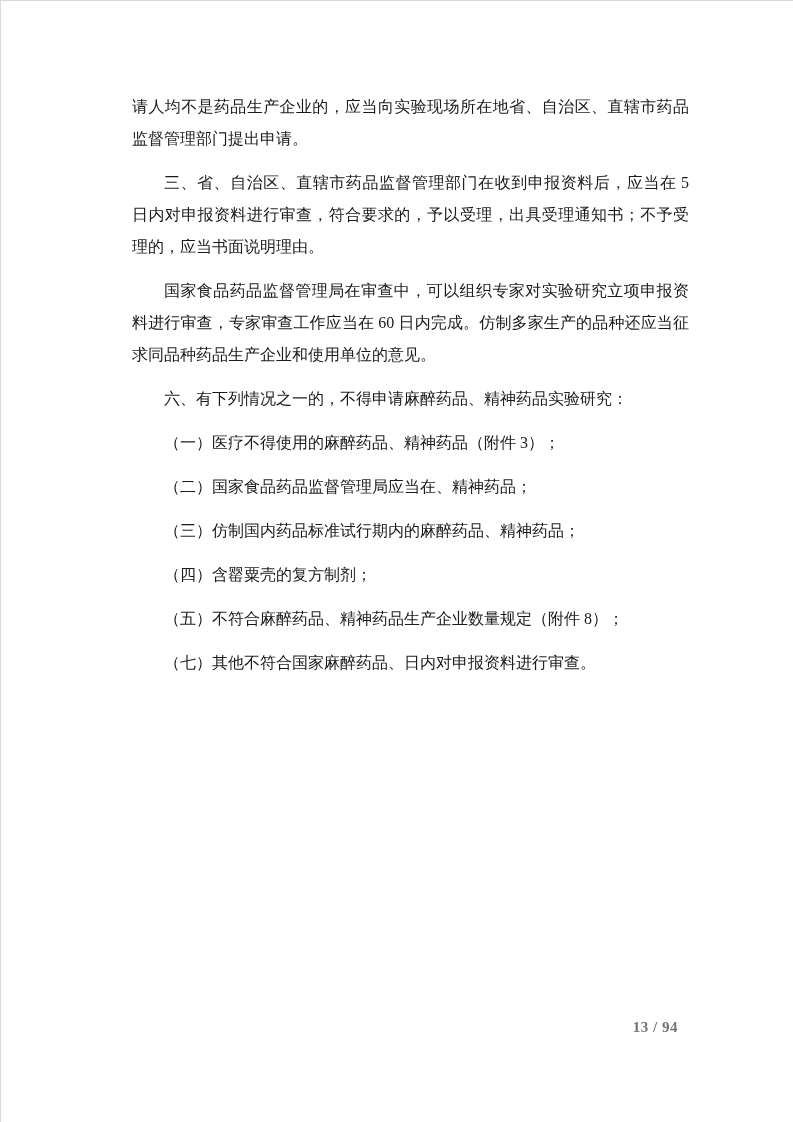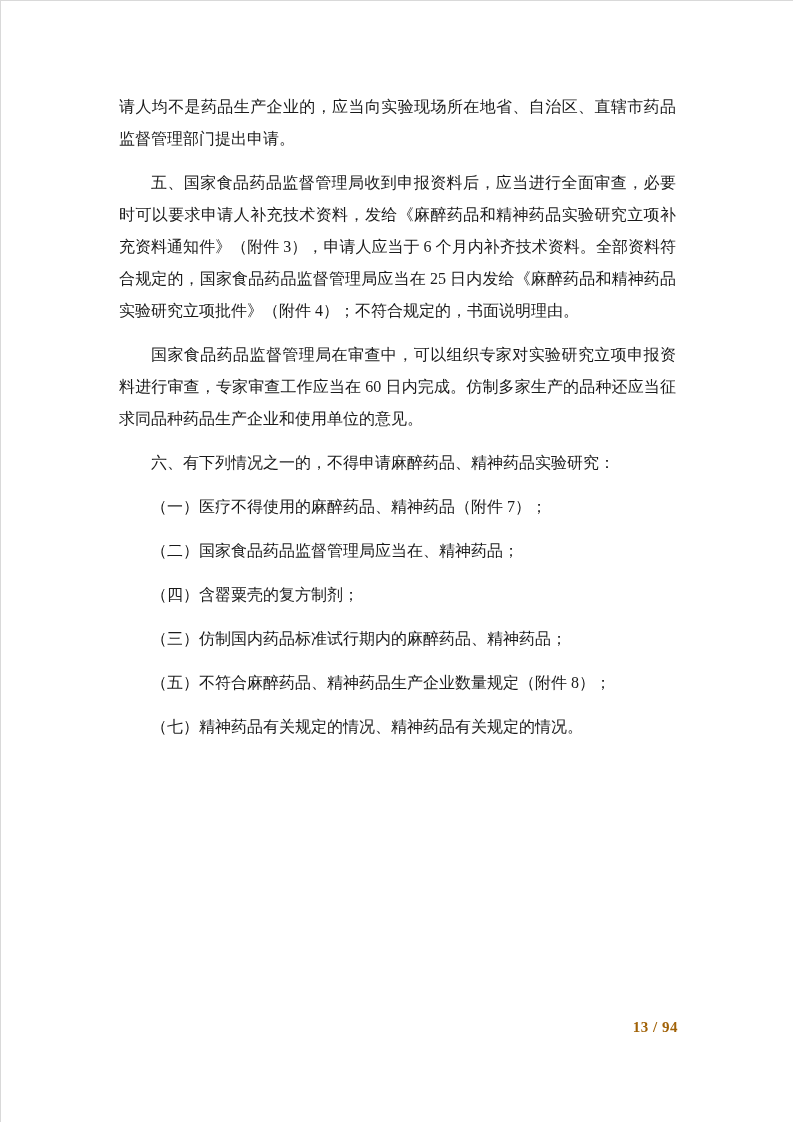--- a/index.html
+++ b/index.html
@@ -18,21 +18,21 @@
     border-left: 1px solid #d9d9d9;
     box-sizing: border-box;
   }
   .page {
     position: absolute;
     inset: 0;
     background: #ffffff;
   }
   .content {
     position: absolute;
-    left: 118px;
+    left: 131px;
     top: 90px;
     width: 557px;
     font-size: 16px;
     line-height: 32px;
     text-align: justify;
     text-justify: inter-ideograph;
   }
   .content p {
     margin: 0 0 12px 0;
     text-indent: 2em;
@@ -40,37 +40,37 @@
   }
   .content p.continuation {
     text-indent: 0;
   }
   .page-number {
     position: absolute;
     top: 1018px;
     right: 115px;
     font-size: 15px;
     font-weight: bold;
-    color: #a16207;
+    color: #737373;
     letter-spacing: 0.5px;
   }
 </style>
 </head>
 <body>
 
 <div class="page">
 
   <div class="content">
     <p class="continuation">请人均不是药品生产企业的，应当向实验现场所在地省、自治区、直辖市药品监督管理部门提出申请。</p>
-    <p>五、国家食品药品监督管理局收到申报资料后，应当进行全面审查，必要时可以要求申请人补充技术资料，发给《麻醉药品和精神药品实验研究立项补充资料通知件》（附件 3），申请人应当于 6 个月内补齐技术资料。全部资料符合规定的，国家食品药品监督管理局应当在 25 日内发给《麻醉药品和精神药品实验研究立项批件》（附件 4）；不符合规定的，书面说明理由。</p>
+    <p>三、省、自治区、直辖市药品监督管理部门在收到申报资料后，应当在 5 日内对申报资料进行审查，符合要求的，予以受理，出具受理通知书；不予受理的，应当书面说明理由。</p>
     <p>国家食品药品监督管理局在审查中，可以组织专家对实验研究立项申报资料进行审查，专家审查工作应当在 60 日内完成。仿制多家生产的品种还应当征求同品种药品生产企业和使用单位的意见。</p>
     <p>六、有下列情况之一的，不得申请麻醉药品、精神药品实验研究：</p>
-    <p>（一）医疗不得使用的麻醉药品、精神药品（附件 7）；</p>
+    <p>（一）医疗不得使用的麻醉药品、精神药品（附件 3）；</p>
     <p>（二）国家食品药品监督管理局应当在、精神药品；</p>
+    <p>（三）仿制国内药品标准试行期内的麻醉药品、精神药品；</p>
     <p>（四）含罂粟壳的复方制剂；</p>
-    <p>（三）仿制国内药品标准试行期内的麻醉药品、精神药品；</p>
     <p>（五）不符合麻醉药品、精神药品生产企业数量规定（附件 8）；</p>
-    <p>（七）精神药品有关规定的情况、精神药品有关规定的情况。</p>
+    <p>（七）其他不符合国家麻醉药品、日内对申报资料进行审查。</p>
   </div>
 
   <div class="page-number">13 / 94</div>
 
 </div>
 
 </body></html>

